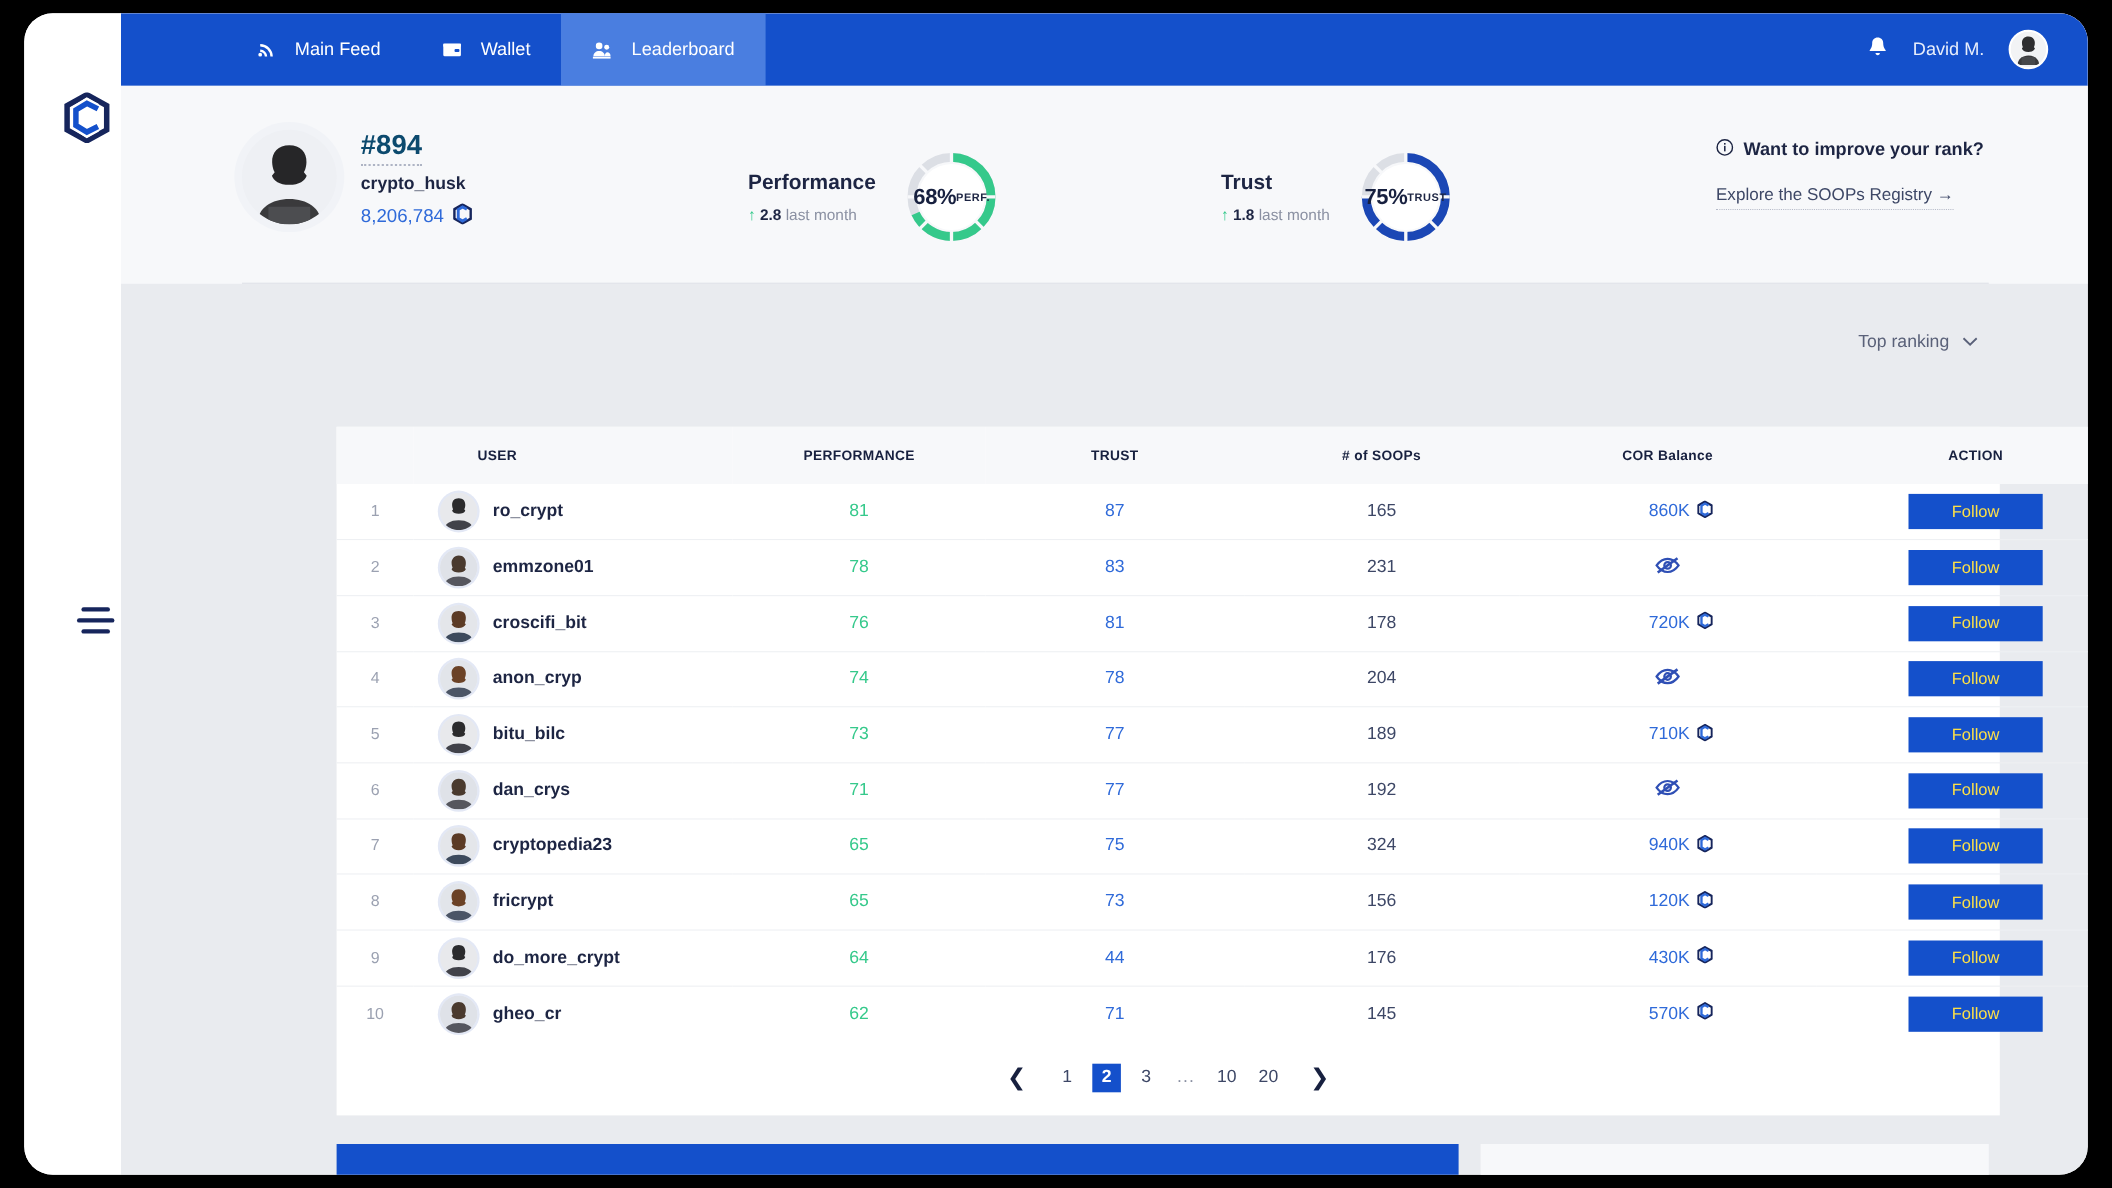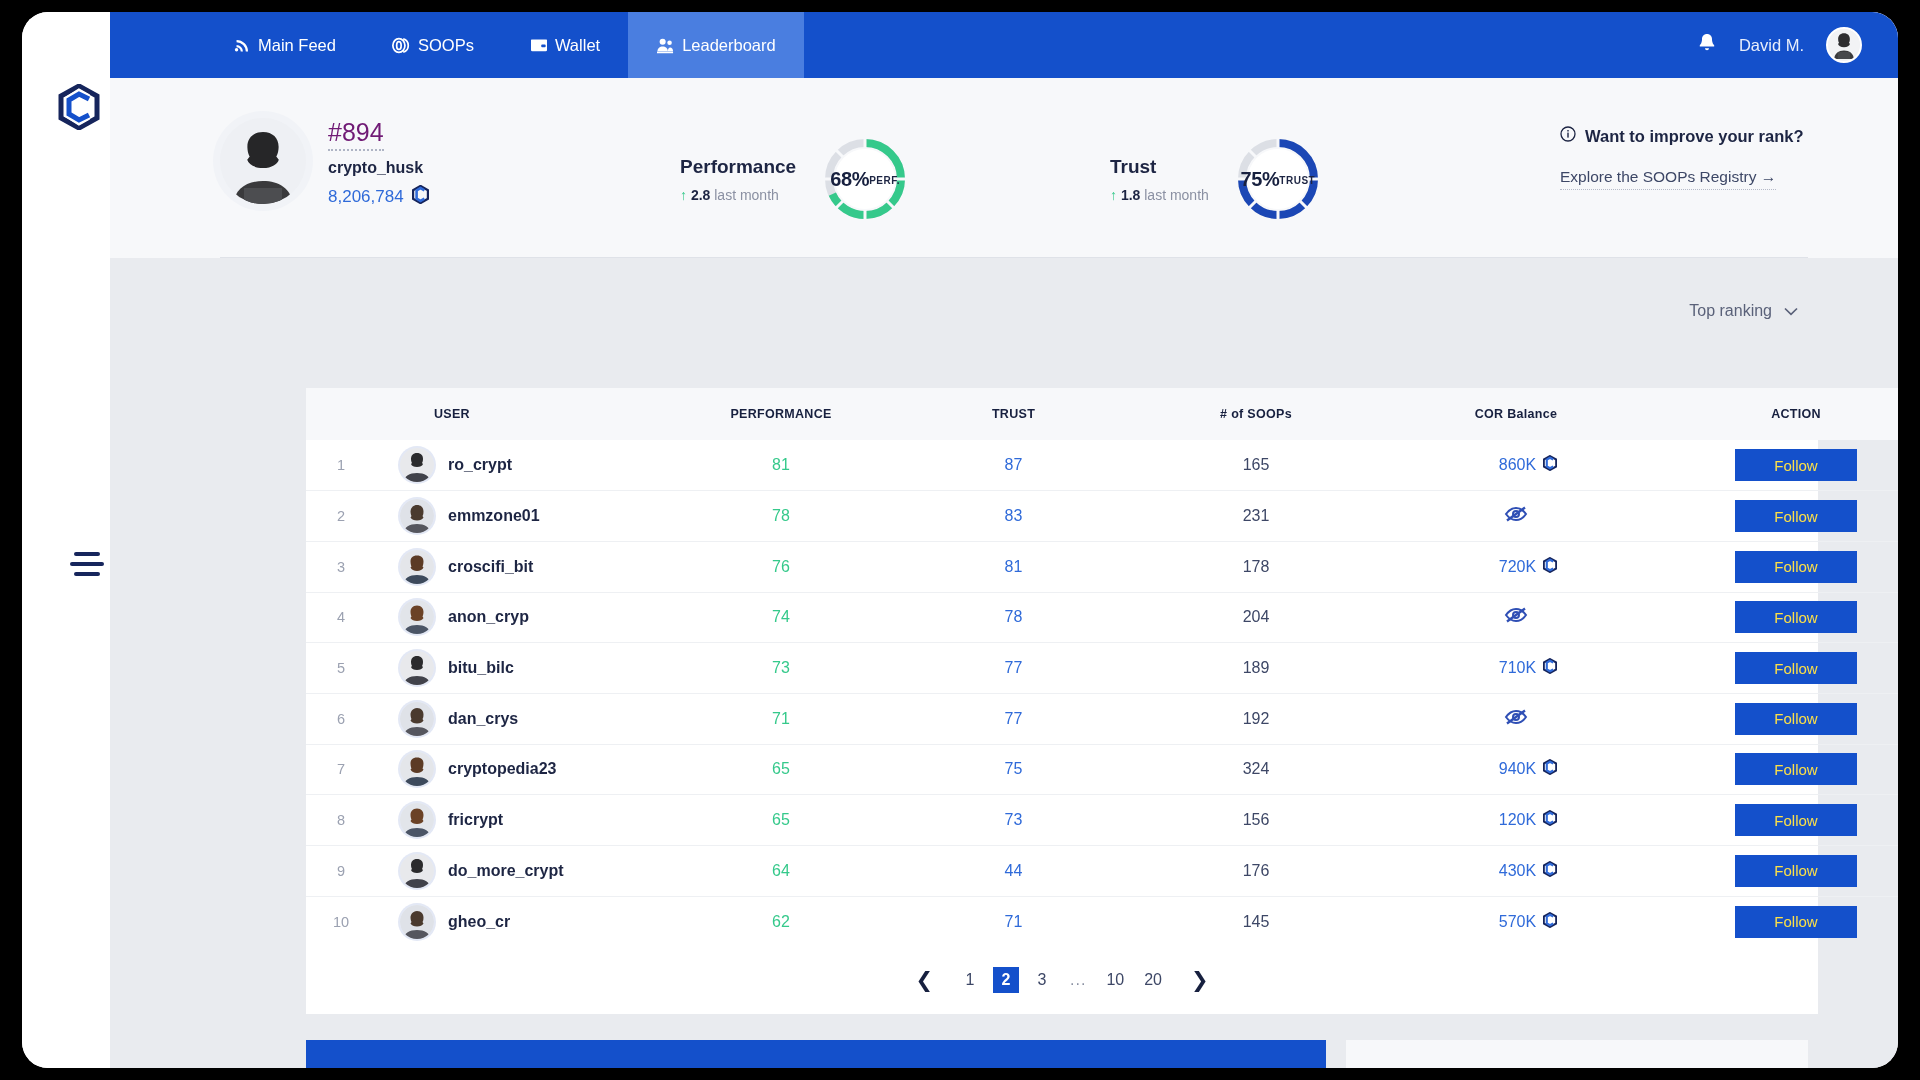--- a/index.html
+++ b/index.html
@@ -48,21 +48,21 @@
   }
   
   .topnav {
     position: relative;
     height: 66px;
     background: #1450cb;
     display: flex; align-items: stretch;
   }
   .nav-tabs { display: flex; align-items: stretch; margin-left: 96px; }
   .nav-tab {
-    display: flex; align-items: center; gap: 7px;
+    display: flex; align-items: center; gap: 17px;
     padding: 0 28px;
     color: #ffffff;
     font-size: 16.5px;
     cursor: pointer;
     white-space: nowrap;
   }
   .nav-tab.active { background: #4a7ee0; }
   .nav-icon { display: inline-flex; align-items: center; }
   .nav-spacer { flex: 1; }
   .nav-right {
@@ -94,21 +94,21 @@
     display: flex; align-items: flex-start; gap: 22px;
   }
   .avatar-big {
     width: 86px; height: 86px; border-radius: 50%;
     background: #eef0f4;
     box-shadow: 0 0 0 7px #f1f3f7;
     overflow: hidden; position: relative;
     display:flex; align-items:flex-end; justify-content:center;
   }
   .rank {
-    font-size: 25px; font-weight: normal; color: #701a75;
+    font-size: 25px; font-weight: bold; color: #0c4a6e;
     border-bottom: 2px dotted #aeb4c4;
     display: inline-block; padding-bottom: 2px;
   }
   .handle { font-size: 16px; font-weight: bold; color: #1d2543; margin-top: 8px; }
   .coins {
     font-size: 17px; color: #2f6ad9; margin-top: 8px;
     display: flex; align-items: center; gap: 8px;
   }
 
   .metric {
@@ -274,30 +274,20 @@
           <span class="nav-icon">
             <svg width="17" height="17" viewBox="0 0 20 20">
                 <path d="M3 17a2 2 0 1 0 0-4 2 2 0 0 0 0 4z" fill="#fff"></path>
                 <path d="M3 9.5a7.5 7.5 0 0 1 7.5 7.5h-2.6A4.9 4.9 0 0 0 3 12.1z" fill="#fff"></path>
                 <path d="M3 3.5A13.5 13.5 0 0 1 16.5 17h-2.6A10.9 10.9 0 0 0 3 6.1z" fill="#fff"></path>
               </svg>
           </span>
           <span>Main Feed</span>
         </div>
 
-        <div class="nav-tab">
-          <span class="nav-icon">
-            <svg width="19" height="17" viewBox="0 0 22 18">
-                <ellipse cx="8" cy="9" rx="7" ry="8" fill="none" stroke="#fff" stroke-width="2"></ellipse>
-                <ellipse cx="8" cy="9" rx="2.6" ry="4.6" fill="none" stroke="#fff" stroke-width="2"></ellipse>
-                <path d="M13 1.3a8 8 0 0 1 0 15.4" fill="none" stroke="#fff" stroke-width="2"></path>
-              </svg>
-          </span>
-          <span>SOOPs</span>
-        </div>
 
         <div class="nav-tab">
           <span class="nav-icon">
             <svg width="18" height="16" viewBox="0 0 20 18">
                 <rect x="1" y="3" width="18" height="13" rx="1.5" fill="#fff"></rect>
                 <rect x="1" y="3" width="18" height="3" fill="#fff"></rect>
                 <rect x="12.5" y="8.5" width="5" height="3" rx="1" fill="#1450cb"></rect>
               </svg>
           </span>
           <span>Wallet</span>

